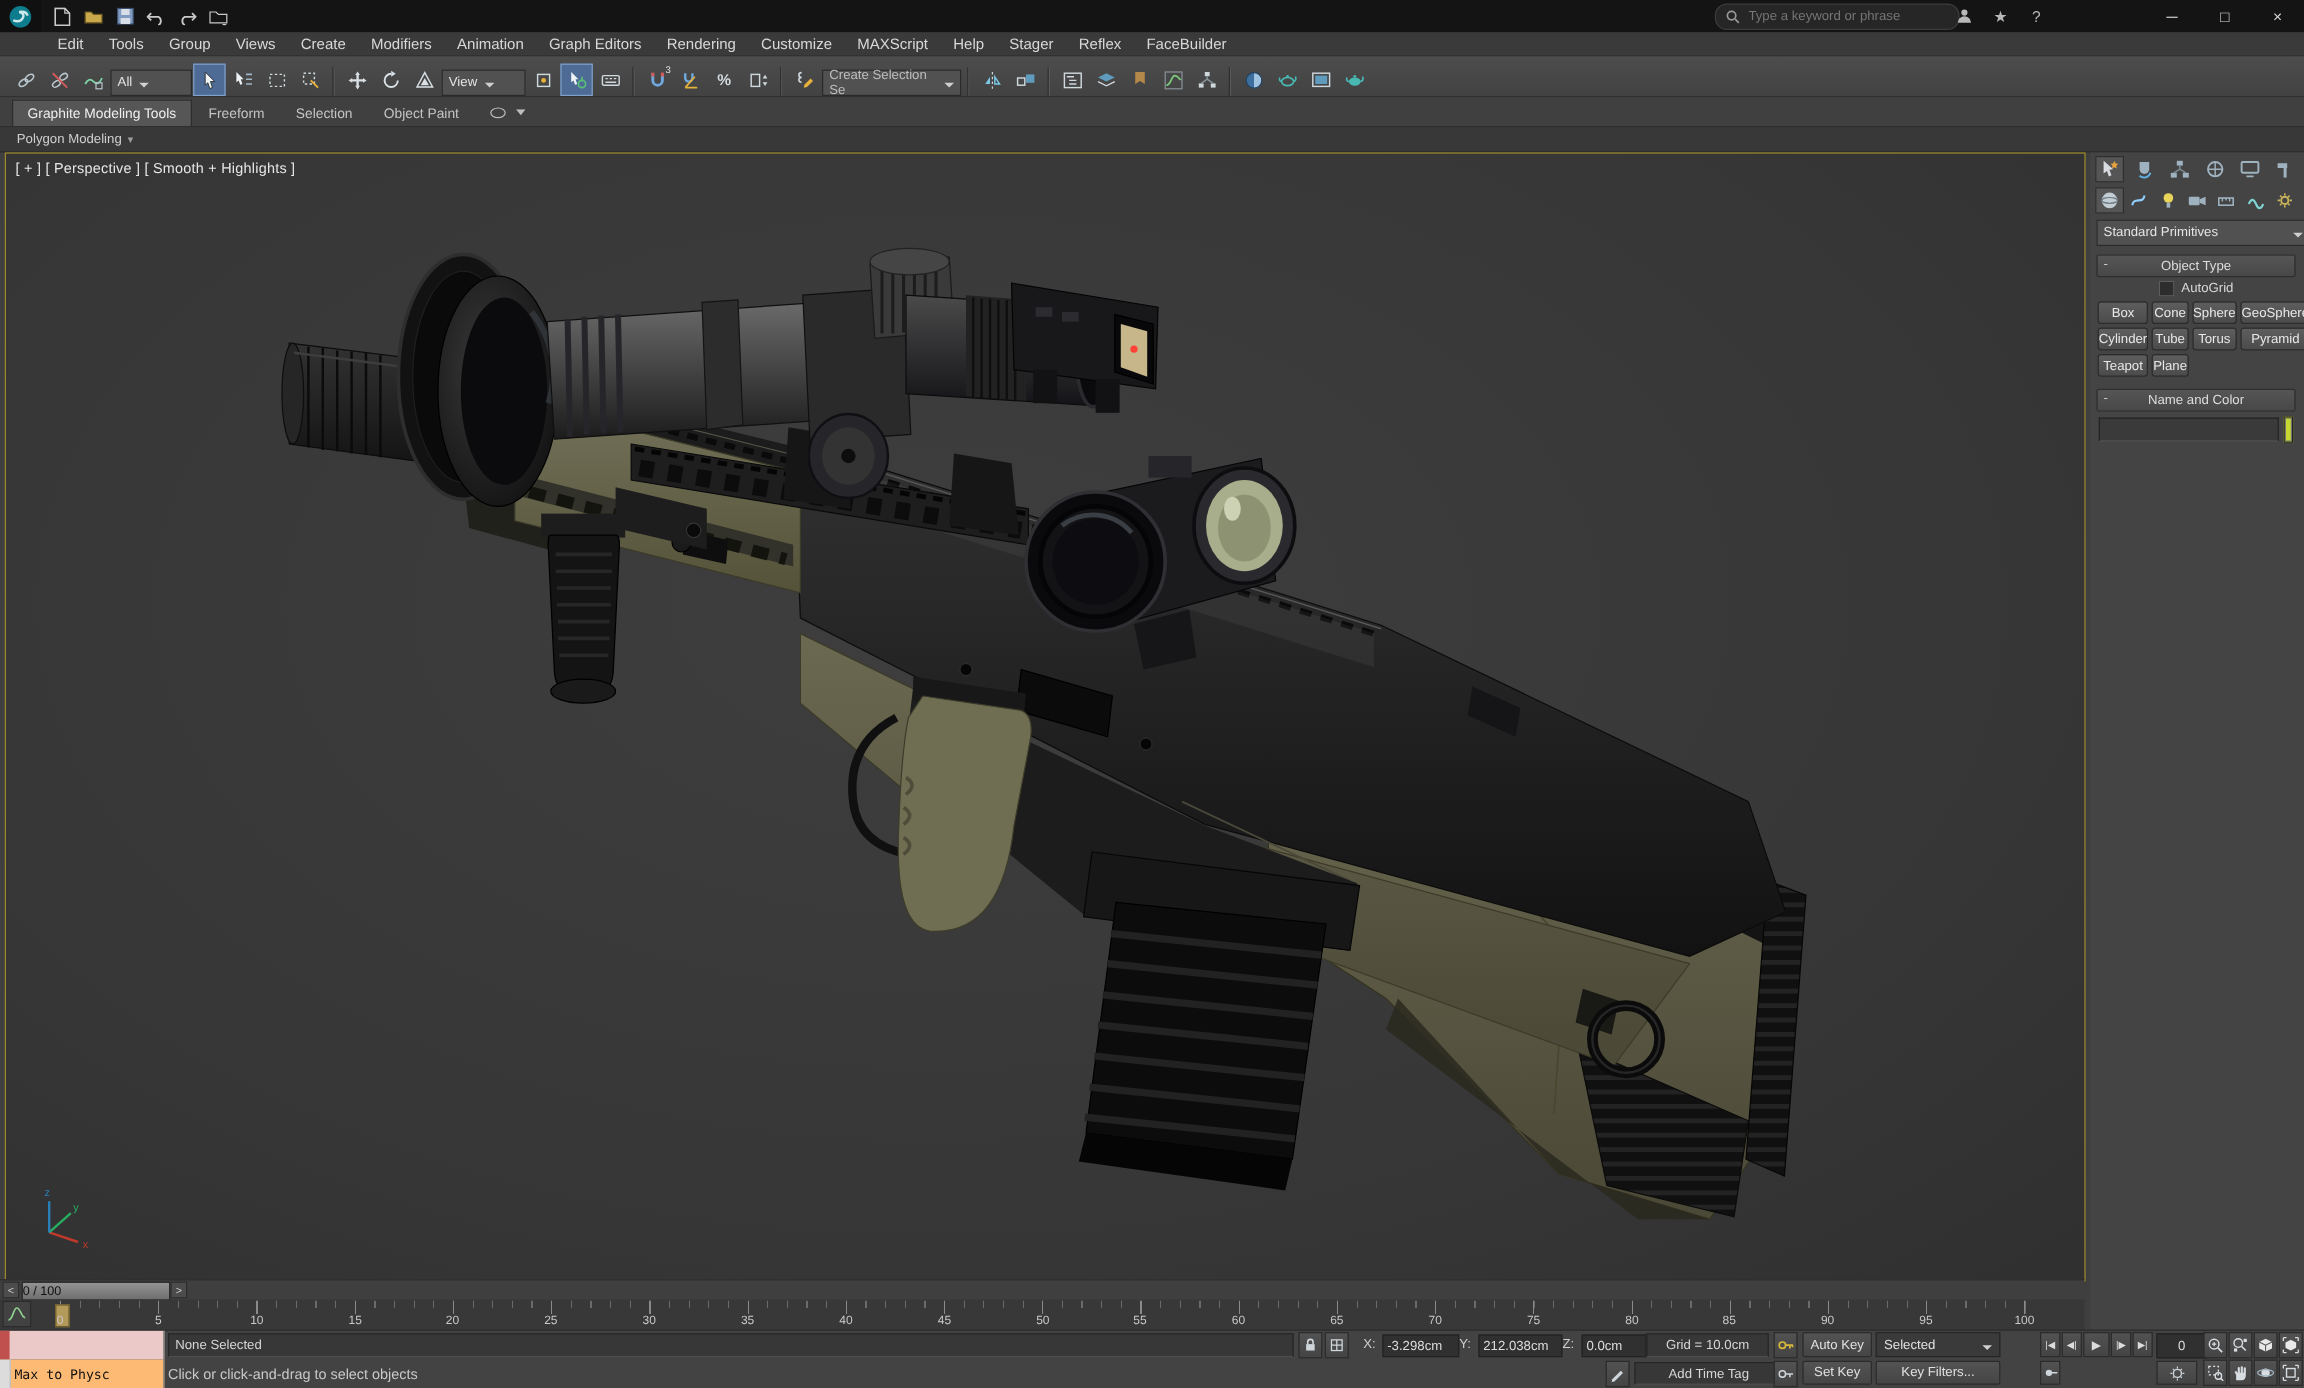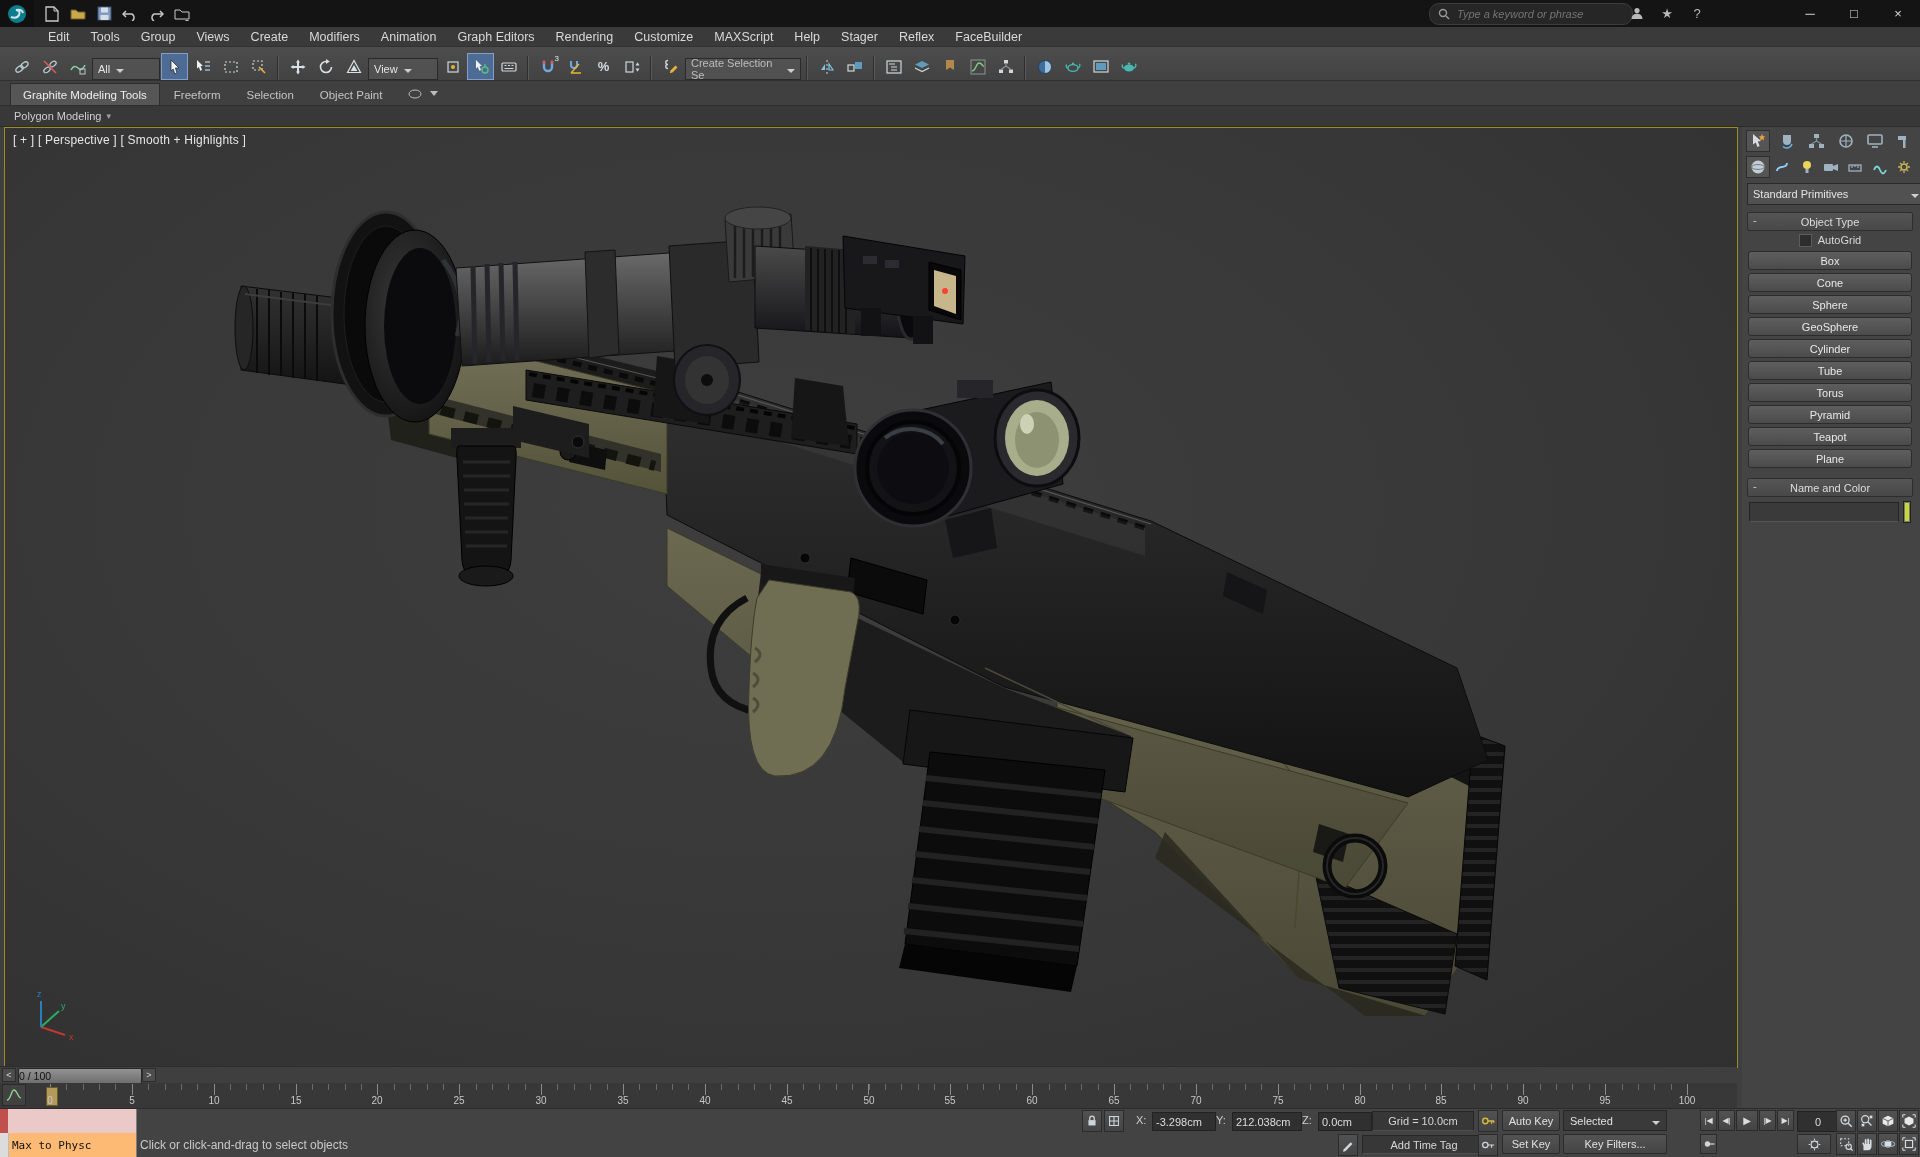--- a/index.html
+++ b/index.html
@@ -6,21 +6,21 @@
   #app{position:relative;width:1920px;height:1157px;overflow:hidden;background:#3f3f3f;
        font-family:"Liberation Sans","DejaVu Sans",sans-serif;color:#d6d6d6;font-size:12px;user-select:none}
   .abs{position:absolute}
   svg{display:block}
   
   .titlebar{left:0;top:0;width:1920px;height:27px;background:#141414;display:flex;align-items:center}
   .logo{width:34px;height:27px;display:flex;align-items:center;justify-content:center;background:#101010}
   .qat{display:flex;align-items:center;gap:2px;margin-left:6px}
   .qbtn{width:24px;height:22px;display:flex;align-items:center;justify-content:center;background:transparent;border:none;padding:0}
   .searchbox{position:absolute;left:1429px;top:3px;width:186px;height:20px;background:#262626;border:1px solid #3c3c3c;border-radius:10px;display:flex;align-items:center;padding:0 8px;gap:5px}
-  .searchbox input{background:transparent;border:none;outline:none;color:#8f8f8f;font-style:italic;font-size:11px;width:140px;font-family:"Liberation Sans",sans-serif}
+  .searchbox input{background:transparent;border:none;outline:none;color:#8f8f8f;font-size:11px;width:140px;font-family:"Liberation Sans",sans-serif}
   .titleicons{position:absolute;left:1626px;top:2px;display:flex;gap:8px;align-items:center}
   .tibtn{width:22px;height:22px;display:flex;align-items:center;justify-content:center;background:none;border:none;color:#b8b8b8;font-size:13px;padding:0}
   .winbtns{position:absolute;right:0;top:0;display:flex}
   .winbtn{width:44px;height:27px;display:flex;align-items:center;justify-content:center;color:#d9d9d9;font-size:13px;background:none;border:none}
   
   .menubar{left:0;top:27px;width:1920px;height:20px;background:#3a3a3a;display:flex;align-items:center;gap:21px;padding-left:48px;box-sizing:border-box;border-bottom:1px solid #313131}
   .menubar span{color:#d8d8d8;font-size:12.5px}
   
   .toolbar{left:0;top:47px;width:1920px;height:34px;background:linear-gradient(#4d4d4d,#424242);display:flex;align-items:flex-end;padding-left:8px;box-sizing:border-box;gap:1px;border-bottom:1px solid #303030}
   .ti{width:27px;height:27px;display:flex;align-items:center;justify-content:center;background:transparent;border:1px solid transparent;padding:0;position:relative}
@@ -45,21 +45,21 @@
   
   .cpanel{left:1742px;top:127px;width:178px;height:981px;background:#444}
   .cprow{display:flex;align-items:center;justify-content:space-between;padding:3px 4px 1px 4px}
   .cpi{width:24px;height:22px;display:flex;align-items:center;justify-content:center;background:none;border:1px solid transparent;padding:0}
   .cpi.active{background:#555;border-color:#2e2e2e}
   .cpdd{position:absolute;left:5px;top:56px;width:166px}
   .rhead{position:relative;height:17px;background:linear-gradient(#555,#484848);border:1px solid #2e2e2e;border-radius:2px;color:#ddd;font-size:11px;display:flex;align-items:center;justify-content:center}
   .rhead .cg{position:absolute;left:5px;top:1px;font-size:11px;color:#ccc}
   .autorow{display:flex;align-items:center;justify-content:center;gap:6px;height:18px;font-size:11px;color:#d8d8d8}
   .cb{width:11px;height:11px;background:#2d2d2d;border:1px solid #5c5c5c}
-  .btngrid{display:grid;grid-template-columns:1fr;gap:3px;padding:2px 1px}
+  .btngrid{display:grid;grid-template-columns:1fr 1fr 1fr 1fr;gap:3px;padding:2px 1px}
   .btn3d{height:19px;background:linear-gradient(#5e5e5e,#4b4b4b);border:1px solid #2c2c2c;border-radius:3px;color:#e8e8e8;font-size:11px;display:flex;align-items:center;justify-content:center;padding:0}
   .namerow{display:flex;align-items:center;gap:4px;padding:4px 2px}
   .namefield{flex:1;height:18px;background:#3a3a3a;border:1px solid #242424;border-bottom-color:#555;color:#eee;font-size:11px;padding:0 3px}
   .swatch{width:20px;height:20px;border:1px solid #222;box-shadow:inset 0 0 0 1px #777}
   
   .sliderrow{left:0;top:1066px;width:1737px;height:17px;background:#3f3f3f;border-top:1px solid #2e2e2e;border-bottom:1px solid #2e2e2e}
   .nudge{position:absolute;top:1px;width:14px;height:14px;background:#4c4c4c;border:1px solid #2c2c2c;color:#d6d6d6;font-size:9px;display:flex;align-items:center;justify-content:center;padding:0}
   .thandle{position:absolute;left:18px;top:1px;width:122px;height:14px;background:linear-gradient(#939393,#6e6e6e);border:1px solid #282828;border-radius:2px;color:#101010;font-size:10.5px;display:flex;align-items:center;justify-content:flex-start}
   .rulerrow{left:0;top:1083px;width:1737px;height:25px;background:#383838;border-bottom:1px solid #282828;
     background-image:
@@ -733,20 +733,23 @@
     <span class="tl" style="left:1427px">85</span>
     <span class="tl" style="left:1509px">90</span>
     <span class="tl" style="left:1591px">95</span>
     <span class="tl" style="left:1673px">100</span>
   </div>
 
   <div class="abs sr sr1">
     <div class="macro">
         <div class="gut"></div>
       </div>
+    <div class="fieldbox" style="left:140px;top:2px;width:938px;height:20px">
+        <span>None Selected</span>
+      </div>
     <button class="navbtn" style="left:1082px;top:1px">
         <svg width="16" height="16" viewBox="0 0 18 18">
           <rect x="5" y="8" width="8" height="6" fill="#cfd6db"></rect>
           <path d="M6.5 8 V6 a2.5 2.5 0 0 1 5 0 V8" fill="none" stroke="#cfd6db" stroke-width="1.5"></path>
         </svg>
       </button>
     <button class="navbtn" style="left:1104px;top:1px">
         <svg width="16" height="16" viewBox="0 0 18 18">
           <rect x="4" y="4" width="10" height="10" fill="none" stroke="#cfd6db" stroke-width="1.2"></rect>
           <path d="M4 9 h10 M9 4 v10" stroke="#cfd6db" stroke-width="1.2"></path>

